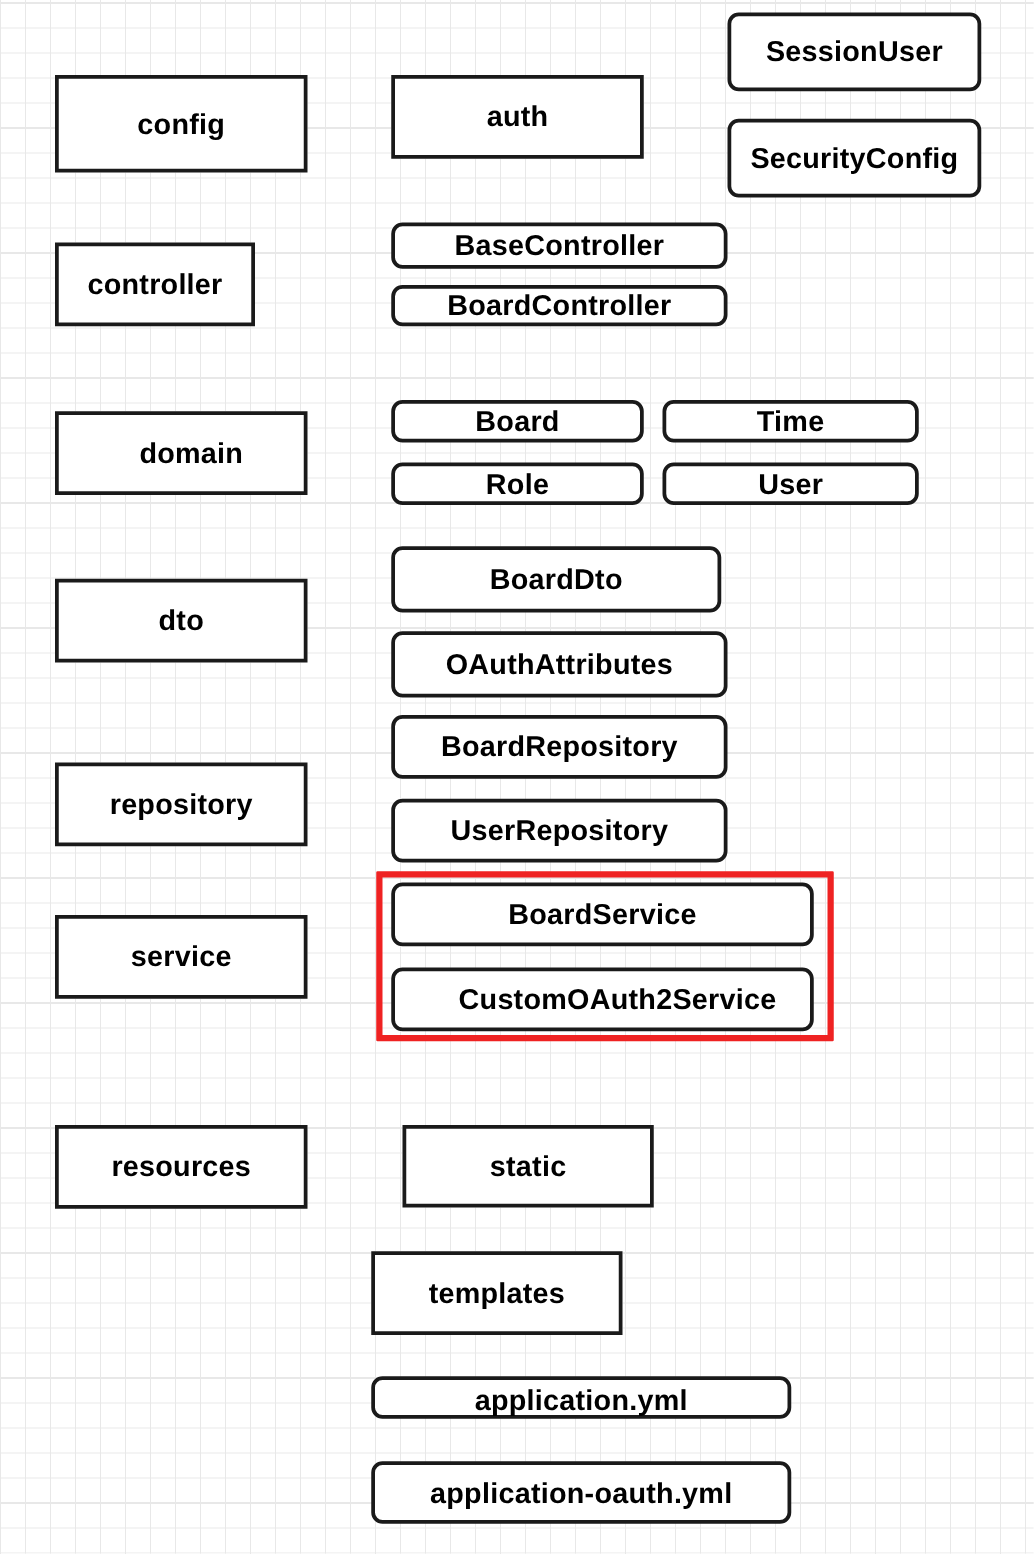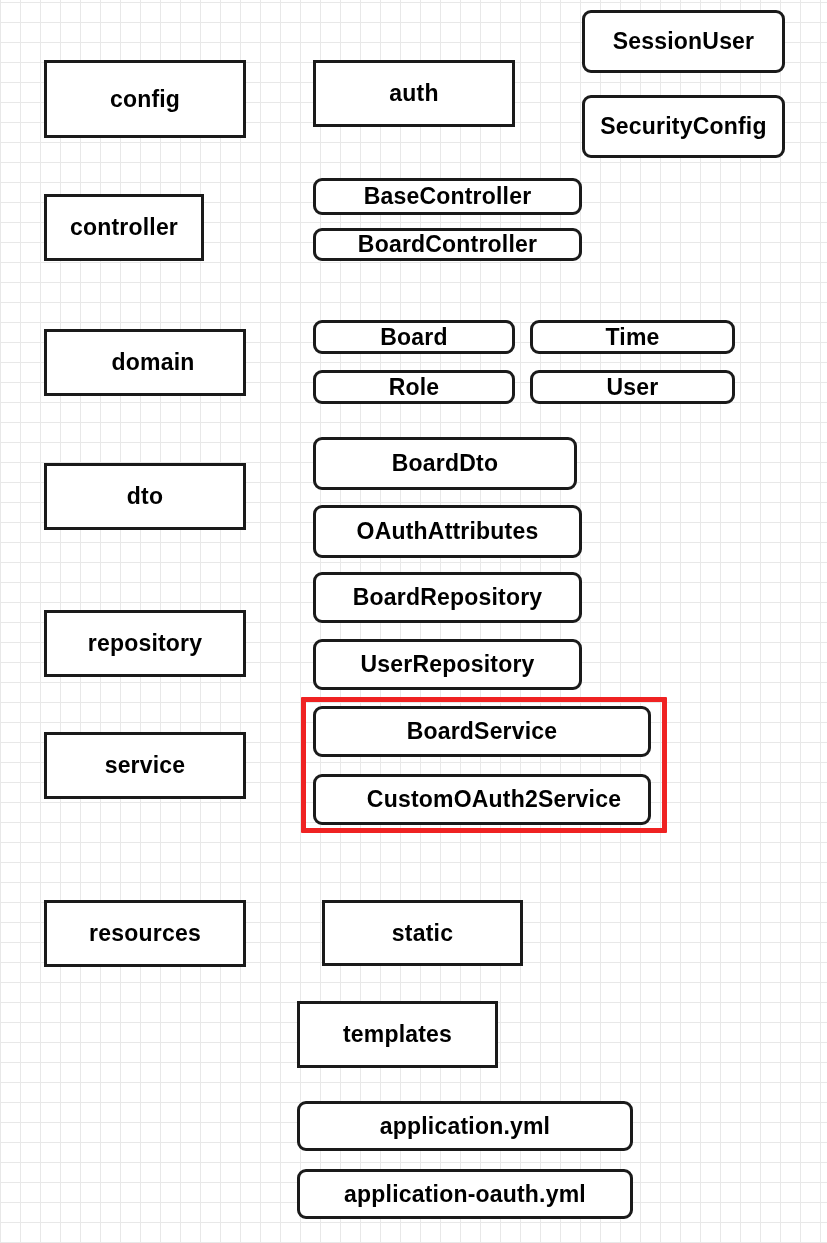--- a/index.html
+++ b/index.html
@@ -135,21 +135,21 @@
       </div>
       <div class="node sharp" style="left: 44px; top: 900px; width: 202px; height: 67px;">
         <span class="node-label">resources</span>
       </div>
       <div class="node sharp" style="left: 297px; top: 900px; width: 201px; height: 66px; margin-left: 25px;">
         <span class="node-label">static</span>
       </div>
       <div class="node sharp" style="left: 297px; top: 1001px; width: 201px; height: 67px;">
         <span class="node-label">templates</span>
       </div>
-      <div class="node rounded" style="left: 297px; top: 1101px; width: 336px; height: 50px;">
+      <div class="node rounded" style="left: 297px; top: 1101px; width: 336px; height: 34px; align-items: flex-end;">
         <span class="node-label">application.yml</span>
       </div>
       <div class="node rounded" style="left: 297px; top: 1169px; width: 336px; height: 50px;">
         <span class="node-label">application-oauth.yml</span>
       </div>
     </div>
   <div class="highlight-box" id="highlight-box" style="left: 301px; top: 697px; width: 366px; height: 136px; border-color: rgb(239, 34, 34);"></div>
 </div>
 
 </body></html>

